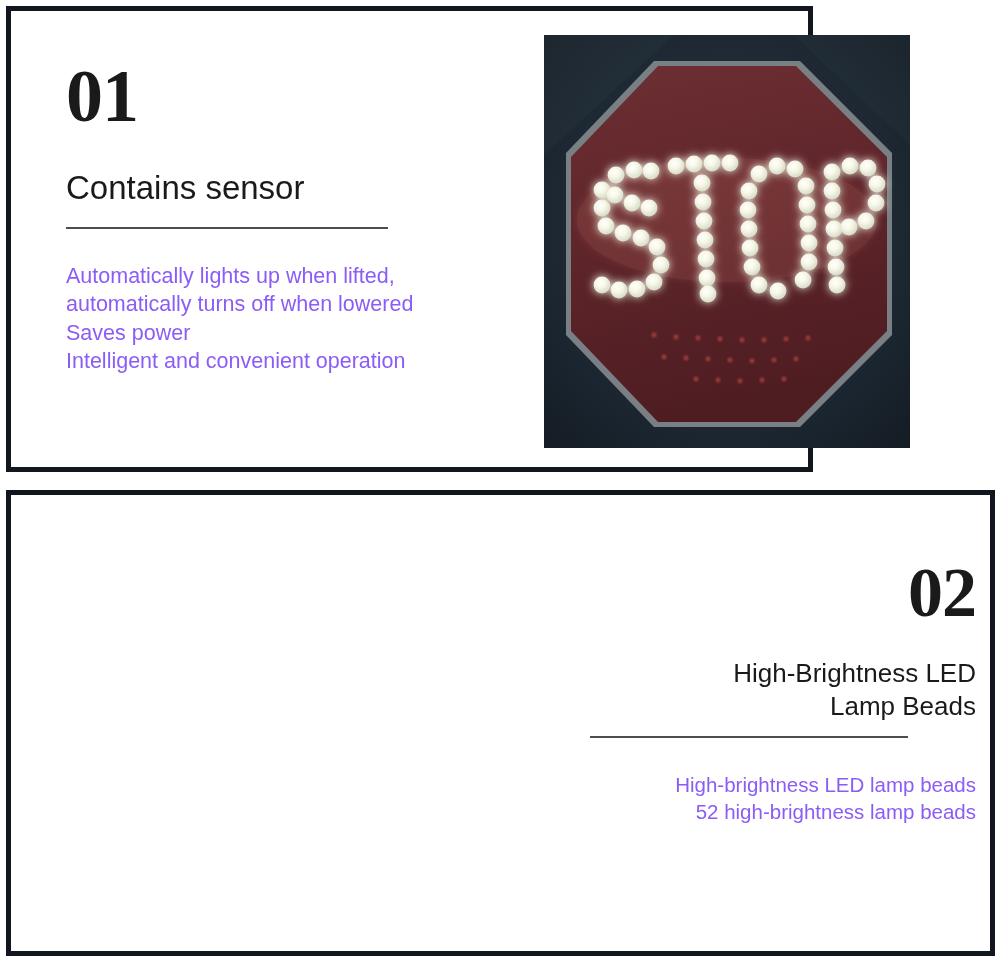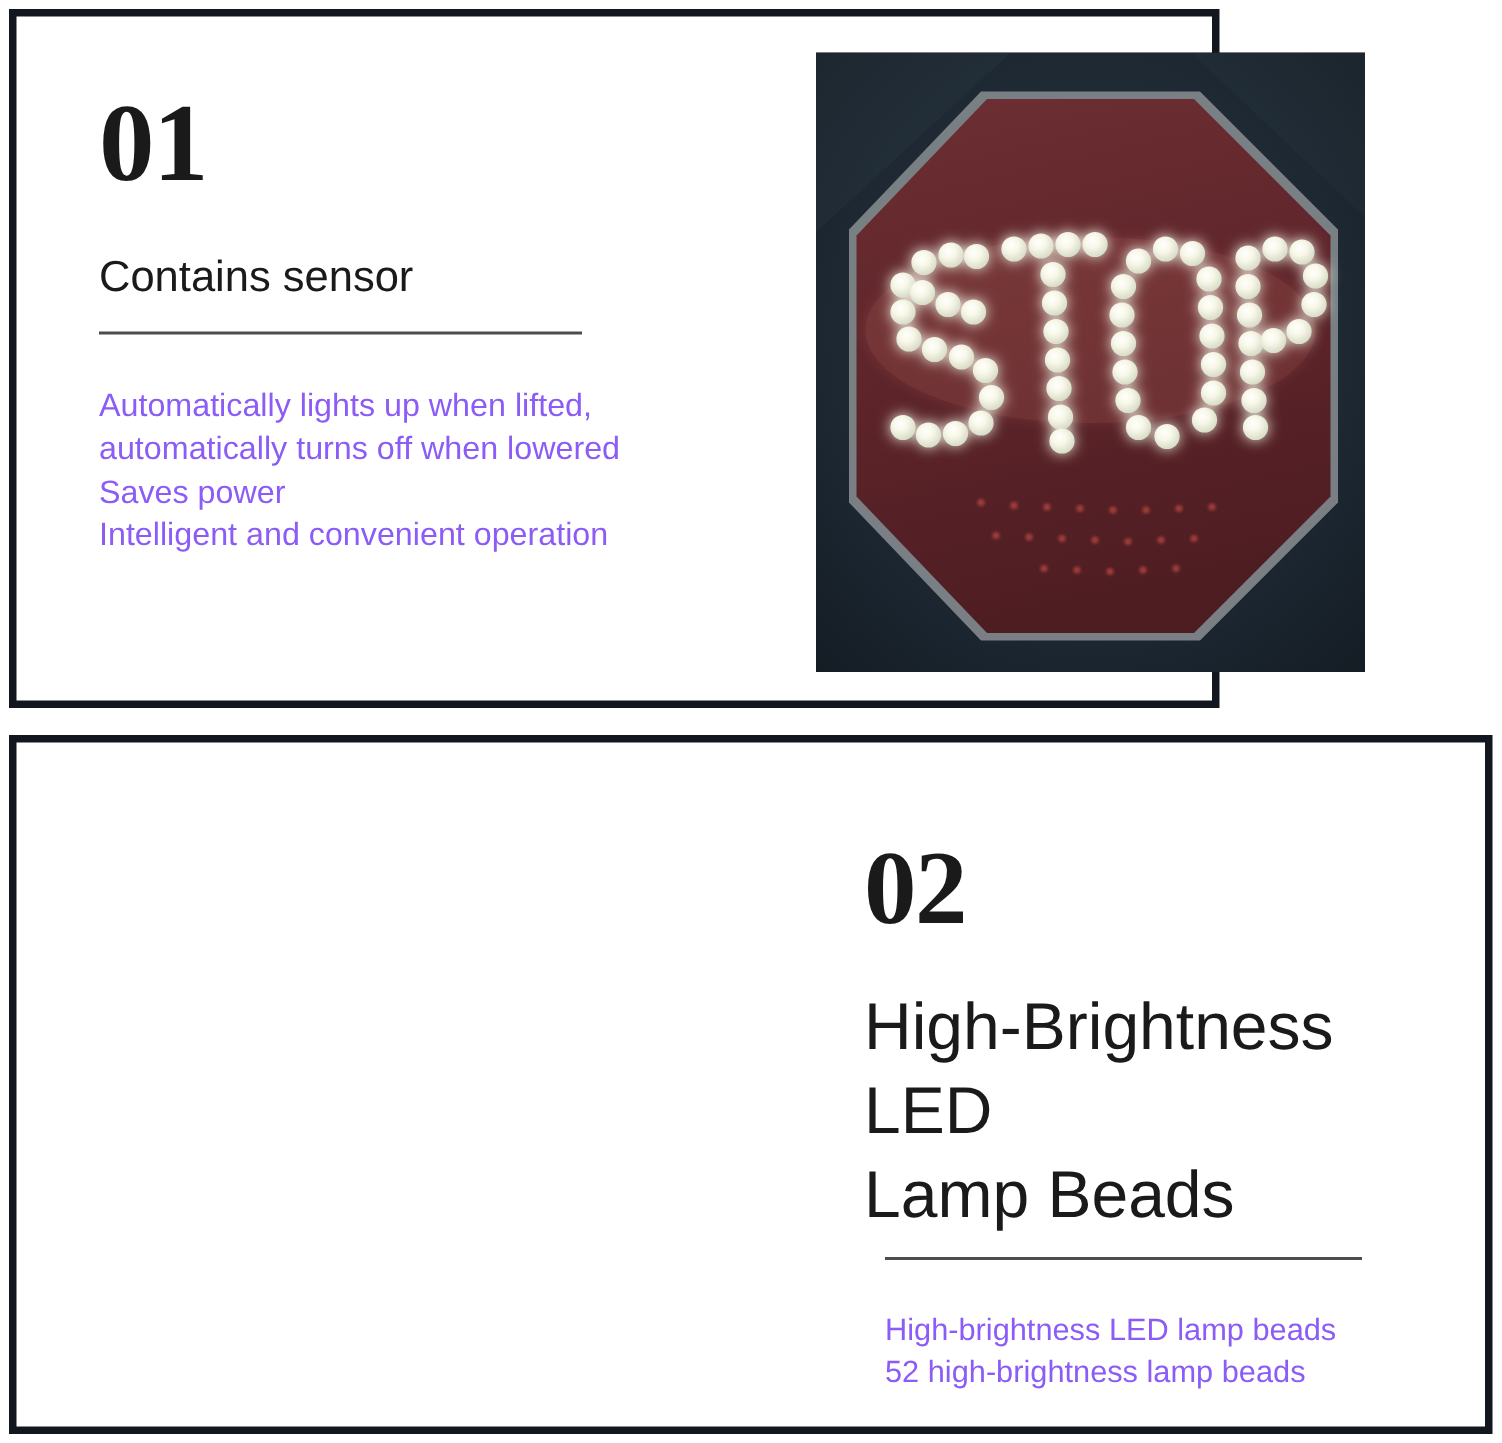--- a/index.html
+++ b/index.html
@@ -25,44 +25,44 @@
     position: absolute;
     background: #ffffff;
     border: 5px solid #12161f;
   }
   #panel-01 { left: 6px;  top: 6px;   width: 807px; height: 466px; text-decoration: underline; }
   #panel-02 { left: 6px;  top: 490px; width: 989px; height: 466px; }
 
   
   .text-col { position: absolute; }
   #text-01 { left: 55px; top: 50px;  width: 420px; }
-  #text-02 { left: 565px; top: 65px; width: 400px; }
+  #text-02 { left: 565px; top: 65px; width: 400px; text-align: right; }
 
   .num {
     font-family: "Liberation Serif", serif;
     font-weight: bold;
     font-size: 74px;
     line-height: 0.95;
     color: #1a1a1a;
     letter-spacing: -1px;
     margin: 0;
   }
   #text-02 .num { font-size: 70px; }
 
   .heading {
     font-family: "Liberation Sans", sans-serif;
     font-weight: normal;
-    font-size: 29px;
+    font-size: 33px;
     line-height: 1.28;
     color: #1a1a1a;
     margin: 0;
     white-space: pre-line;
   }
   #text-01 .heading { margin-top: 36px; }
-  #text-02 .heading { margin-top: 30px; font-size: 44px; }
+  #text-02 .heading { margin-top: 30px; font-size: 26px; }
 
   .rule {
     height: 2px;
     background: #4d4d4d;
     border: 0;
     margin: 0;
   }
   #text-01 .rule { width: 322px; margin-top: 17px; }
   #text-02 .rule { width: 318px; margin-top: 13px; margin-left: 14px; }
 

